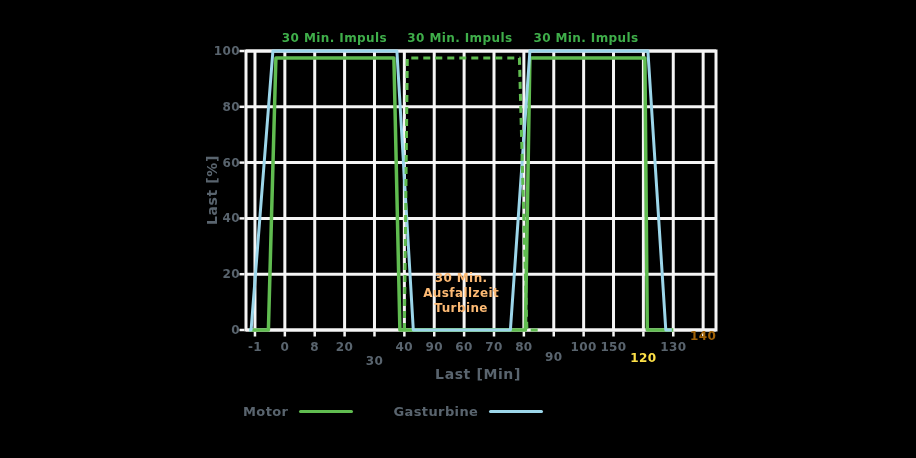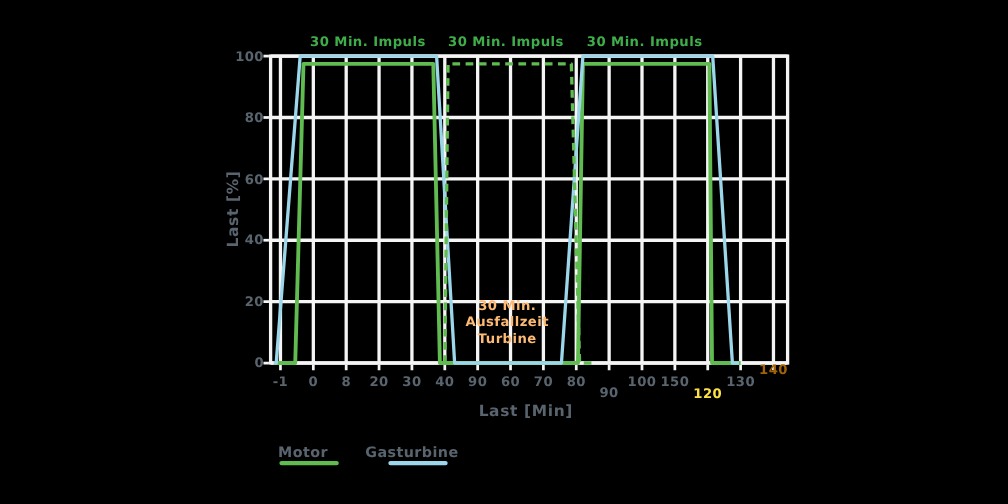--- a/index.html
+++ b/index.html
@@ -21,22 +21,22 @@
   #xlabel{transform:translate(-50%,-50%);}
   #ylabel{transform:translate(-50%,-50%) rotate(-90deg);}
   .annotation{
     font-size:12px;font-weight:700;letter-spacing:.4px;
     transform:translate(-50%,-50%);text-align:center;line-height:15px;
   }
   #legend{
     position:absolute;display:flex;align-items:center;
     font-size:13px;font-weight:700;letter-spacing:.4px;
   }
-  .legend-item{display:flex;align-items:center;flex-direction:column;}
-  .legend-item + .legend-item{margin-left:24px;}
+  .legend-item{display:flex;align-items:center;}
+  .legend-item + .legend-item{margin-left:40px;}
   .legend-swatch{width:54px;height:3.5px;border-radius:2px;margin-left:11px;}
 </style>
 </head>
 <body>
 
 <div id="app">
   <svg id="plot" width="916" height="458">
       <line x1="254.96376350921804" y1="51" x2="254.96376350921804" y2="330" stroke="#f5f5f5" stroke-width="3"></line>
       <line x1="284.8429752066116" y1="51" x2="284.8429752066116" y2="330" stroke="#f5f5f5" stroke-width="3"></line>
       <line x1="314.72218690400507" y1="51" x2="314.72218690400507" y2="330" stroke="#f5f5f5" stroke-width="3"></line>
@@ -86,21 +86,21 @@
       <polyline points="249.0,330.0 251.1,330.0 272.9,51.0 396.9,51.0 413.3,330.0 510.4,330.0 529.9,51.0 647.9,51.0 665.8,330.0 671.8,330.0" fill="none" stroke="#9cd6ea" stroke-width="3" stroke-linejoin="round"></polyline>
       <polyline points="404.4,330.0 407.3,58.0 519.4,58.0 526.9,330.0 540.3,330.0" fill="none" stroke="#60bc50" stroke-width="3" stroke-linejoin="round" stroke-dasharray="7 5"></polyline>
     </svg>
   <div class="txt axis-title" id="ylabel" style="left: 212px; top: 190px; color: rgb(89, 100, 110);">Last [%]</div>
   <div class="txt axis-title" id="xlabel" style="left: 478px; top: 374px; color: rgb(89, 100, 110);">Last [Min]</div>
   <div id="xticks">
       <div class="txt tick-label" style="left: 254.964px; top: 347px; color: rgb(89, 100, 110);">-1</div>
       <div class="txt tick-label" style="left: 284.843px; top: 347px; color: rgb(89, 100, 110);">0</div>
       <div class="txt tick-label" style="left: 314.722px; top: 347px; color: rgb(89, 100, 110);">8</div>
       <div class="txt tick-label" style="left: 344.601px; top: 347px; color: rgb(89, 100, 110);">20</div>
-      <div class="txt tick-label" style="left: 374.481px; top: 347px; color: rgb(89, 100, 110);">30</div>
+      <div class="txt tick-label" style="left: 374.481px; top: 361px; color: rgb(89, 100, 110);">30</div>
       <div class="txt tick-label" style="left: 404.36px; top: 347px; color: rgb(89, 100, 110);">40</div>
       <div class="txt tick-label" style="left: 434.239px; top: 347px; color: rgb(89, 100, 110);">90</div>
       <div class="txt tick-label" style="left: 464.118px; top: 347px; color: rgb(89, 100, 110);">60</div>
       <div class="txt tick-label" style="left: 493.997px; top: 347px; color: rgb(89, 100, 110);">70</div>
       <div class="txt tick-label" style="left: 523.877px; top: 347px; color: rgb(89, 100, 110);">80</div>
       <div class="txt tick-label" style="left: 553.756px; top: 357px; color: rgb(89, 100, 110);">90</div>
       <div class="txt tick-label" style="left: 583.635px; top: 347px; color: rgb(89, 100, 110);">100</div>
       <div class="txt tick-label" style="left: 613.514px; top: 347px; color: rgb(89, 100, 110);">150</div>
       <div class="txt tick-label" style="left: 643.394px; top: 358px; color: #fde047;">120</div>
       <div class="txt tick-label" style="left: 673.273px; top: 347px; color: rgb(89, 100, 110);">130</div>

